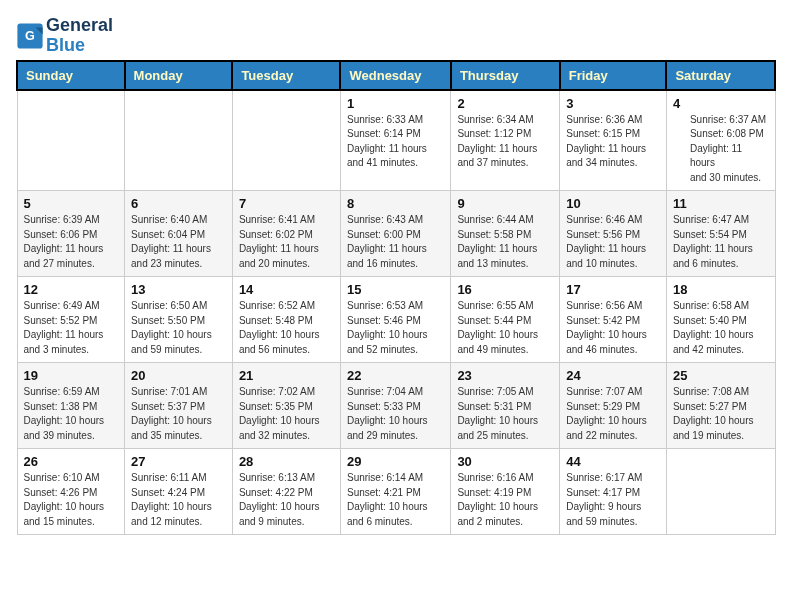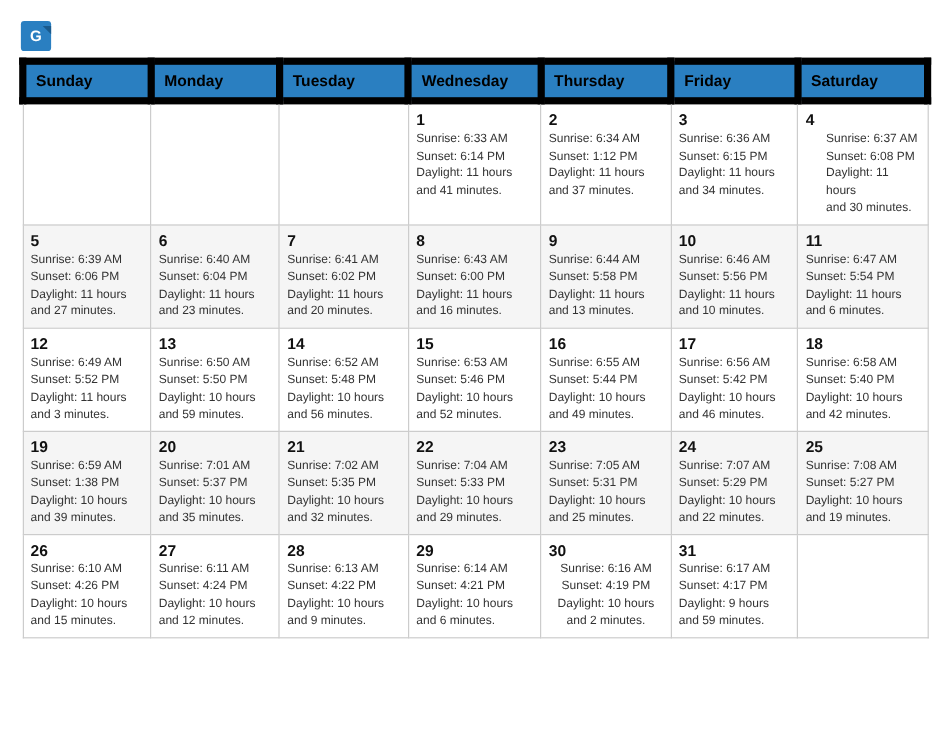--- a/index.html
+++ b/index.html
@@ -46,26 +46,26 @@
       font-size: 16px;
       color: #333;
     }
     .calendar-table {
       width: 100%;
       border-collapse: collapse;
       border: 1px solid #ccc;
     }
     .calendar-table th {
       background-color: #2a7fc1;
-      color: #000000;
+      color: #fef9c3;
       text-align: left;
       padding: 6px 8px;
       font-size: 13px;
       font-weight: bold;
-      border: 6px solid #000000;
+      border: 2px solid #000000;
     }
     .calendar-table td {
       vertical-align: top;
       padding: 5px 6px;
       border: 1px solid #ccc;
       width: 113px;
       min-height: 80px;
       font-size: 10.5px;
       color: #333;
       background: #fff;
@@ -92,20 +92,23 @@
 </head>
 <body>
 
 <div class="header-logo">
   <div class="logo-container">
     <svg class="logo-icon" viewBox="0 0 40 40">
       <rect x="2" y="2" width="36" height="36" rx="4" fill="#2a7fc1"></rect>
       <text x="20" y="26" text-anchor="middle" font-size="18" font-weight="bold" fill="white" font-family="Arial">G</text>
       <polygon points="28,8 38,8 38,18" fill="#1a5a8c"></polygon>
     </svg>
+    <div>
+      <div class="logo-text">General<br><span style="color:#2a7fc1">Blue</span></div>
+    </div>
   </div>
   <div class="title-section">
     <div class="month-title"></div>
     <div class="location-subtitle"></div>
   </div>
 </div>
 
 <table class="calendar-table">
   <thead>
     <tr>
@@ -329,27 +332,27 @@
         </td>
         <td>
           <span class="day-number">29</span>
           <div class="day-info" style="white-space: pre-line;">Sunrise: 6:14 AM
 Sunset: 4:21 PM
 Daylight: 10 hours
 and 6 minutes.</div>
         </td>
         <td>
           <span class="day-number">30</span>
-          <div class="day-info" style="white-space: pre-line; text-align: center;">Sunrise: 6:16 AM
+          <div class="day-info" style="white-space: pre-line;">Sunrise: 6:16 AM
 Sunset: 4:19 PM
 Daylight: 10 hours
 and 2 minutes.</div>
         </td>
         <td>
-          <span class="day-number">31</span>
+          <span class="day-number">44</span>
           <div class="day-info" style="white-space: pre-line;">Sunrise: 6:17 AM
 Sunset: 4:17 PM
 Daylight: 9 hours
 and 59 minutes.</div>
         </td>
         <td class="empty-cell"></td>
       </tr>
     </tbody>
 </table>
 

